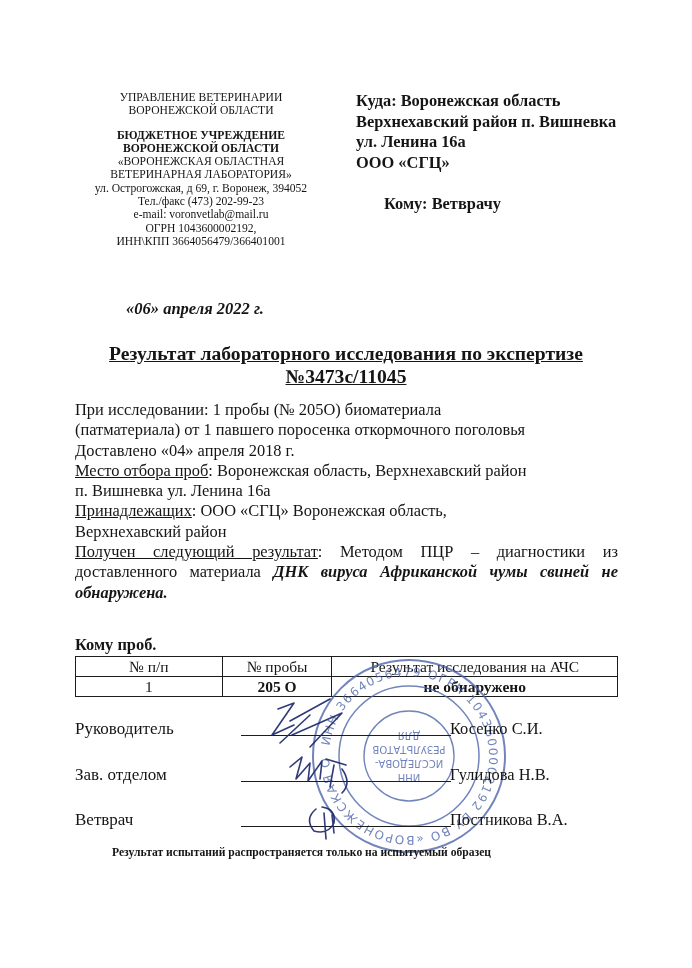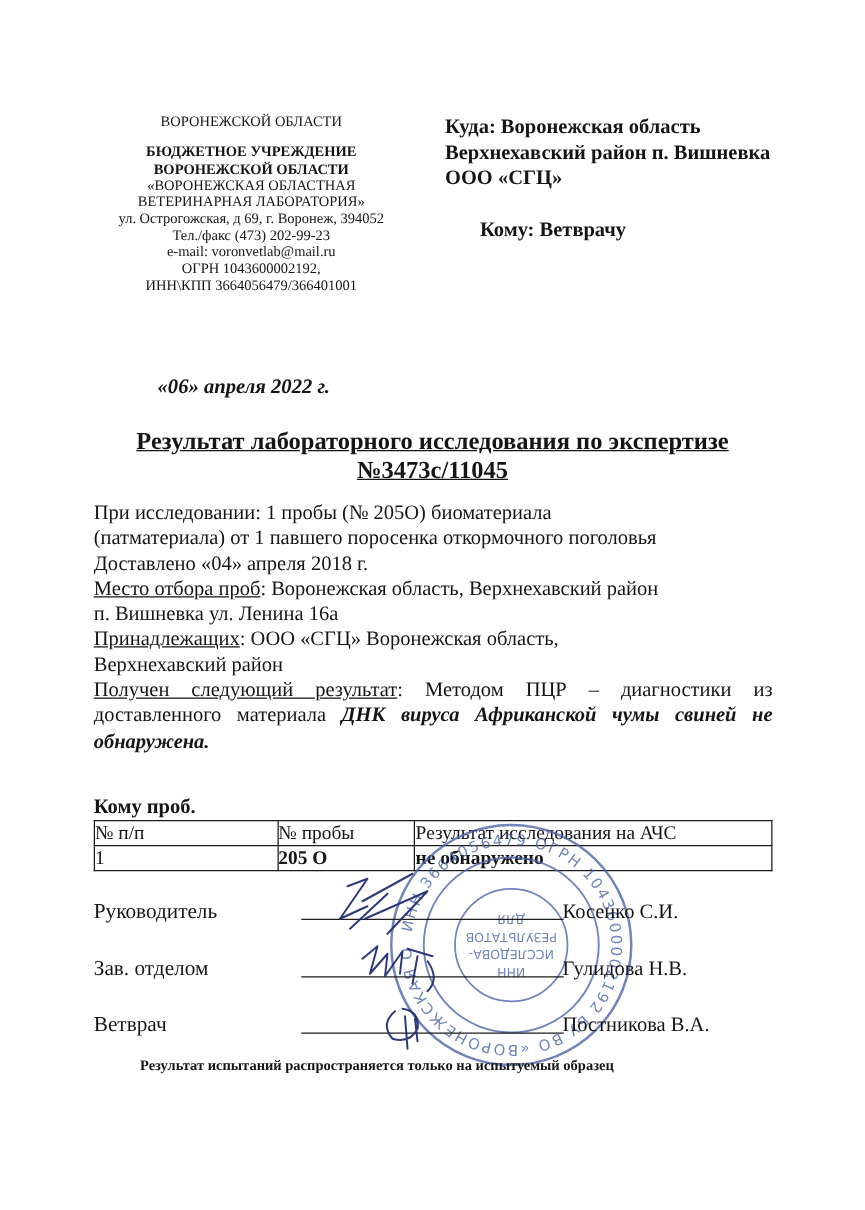--- a/index.html
+++ b/index.html
@@ -62,21 +62,21 @@
 
   table.samples {
     position: absolute;
     left: 75px; top: 656px;
     width: 543px;
     border-collapse: collapse;
     font-size: 15.5px;
   }
   table.samples td, table.samples th {
     border: 1.4px solid #1c1c1c;
-    text-align: left;
+    text-align: center;
     font-weight: normal;
     height: 19px;
     padding: 0;
     line-height: 18px;
   }
   table.samples td.bold { font-weight: bold; }
 
   .sig-label {
     left: 75px;
     font-size: 17px;
@@ -102,36 +102,38 @@
     opacity: 0.78;
   }
   .signature {
     opacity: 0.92;
   }
 </style>
 </head>
 <body>
 
 <div class="abs org">
+  <div>УПРАВЛЕНИЕ ВЕТЕРИНАРИИ</div>
   <div>ВОРОНЕЖСКОЙ ОБЛАСТИ</div>
   <div class="gap"></div>
   <div class="b">БЮДЖЕТНОЕ УЧРЕЖДЕНИЕ</div>
   <div class="b">ВОРОНЕЖСКОЙ ОБЛАСТИ</div>
   <div>«ВОРОНЕЖСКАЯ ОБЛАСТНАЯ</div>
   <div>ВЕТЕРИНАРНАЯ ЛАБОРАТОРИЯ»</div>
   <div>ул. Острогожская, д 69, г. Воронеж, 394052</div>
   <div>Тел./факс  (473) 202-99-23</div>
   <div>e-mail: voronvetlab@mail.ru</div>
   <div>ОГРН 1043600002192,</div>
   <div>ИНН\КПП 3664056479/366401001</div>
 </div>
 
 <div class="abs addr">
   <div class="line">Куда: Воронежская область</div>
   <div class="line">Верхнехавский район п. Вишневка</div>
+  <div class="line">ул. Ленина 16а</div>
   <div class="line">ООО «СГЦ»</div>
   <div class="line to">Кому: Ветврачу</div>
 </div>
 
 <div class="abs date">«06» апреля 2022 г.</div>
 
 <div class="abs title">
   <div>Результат лабораторного исследования по экспертизе</div>
   <div>№3473с/11045</div>
 </div>

